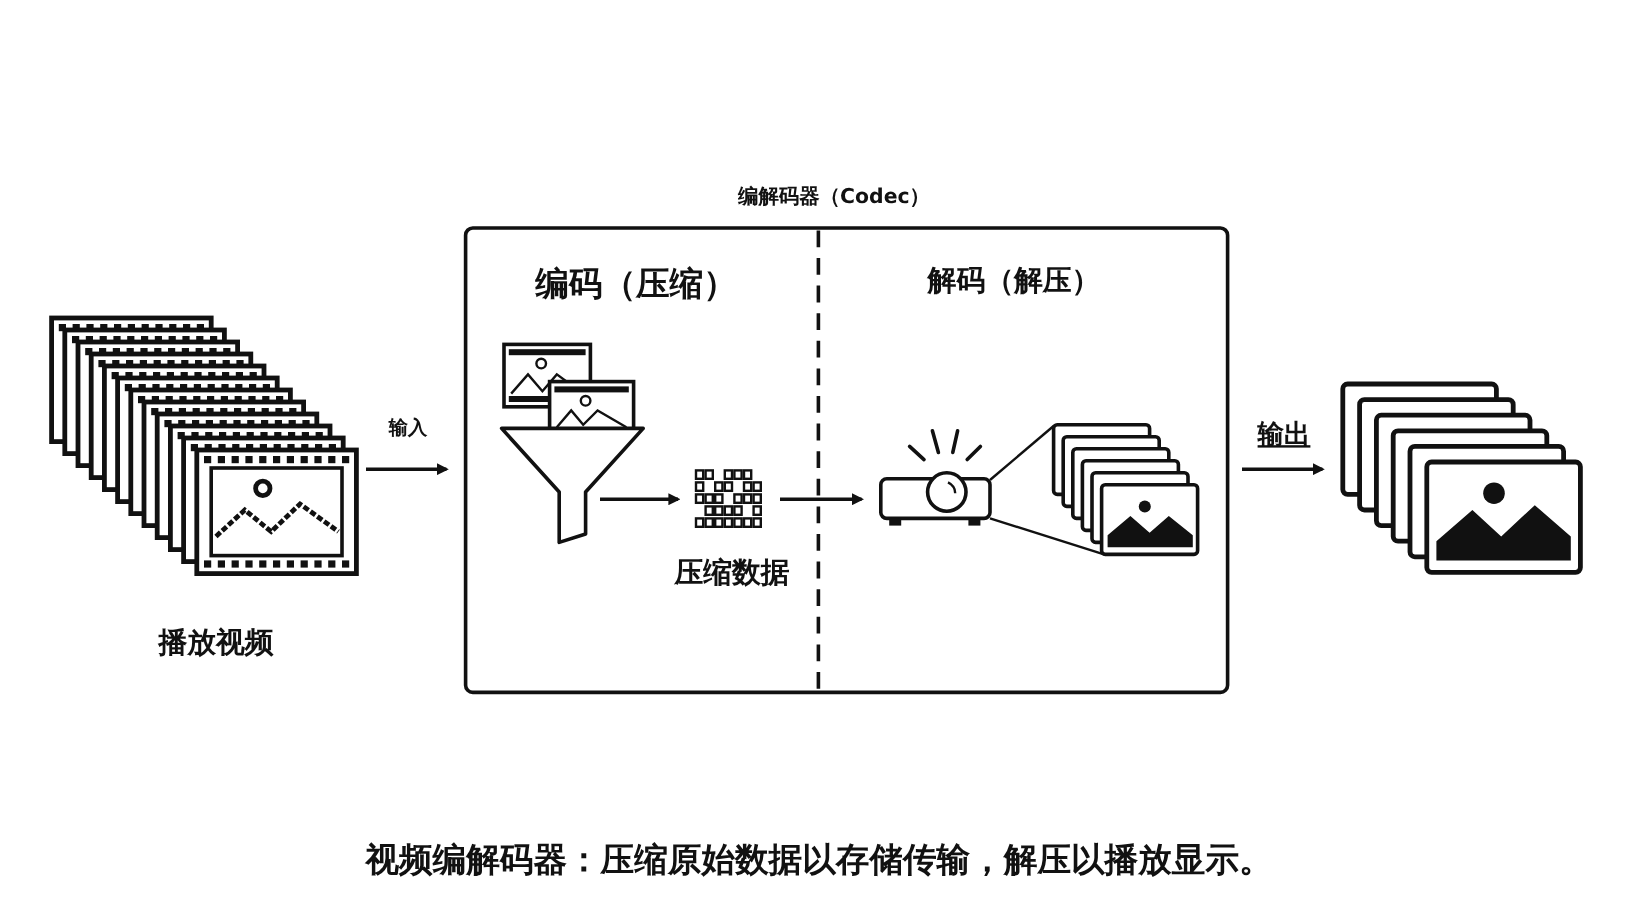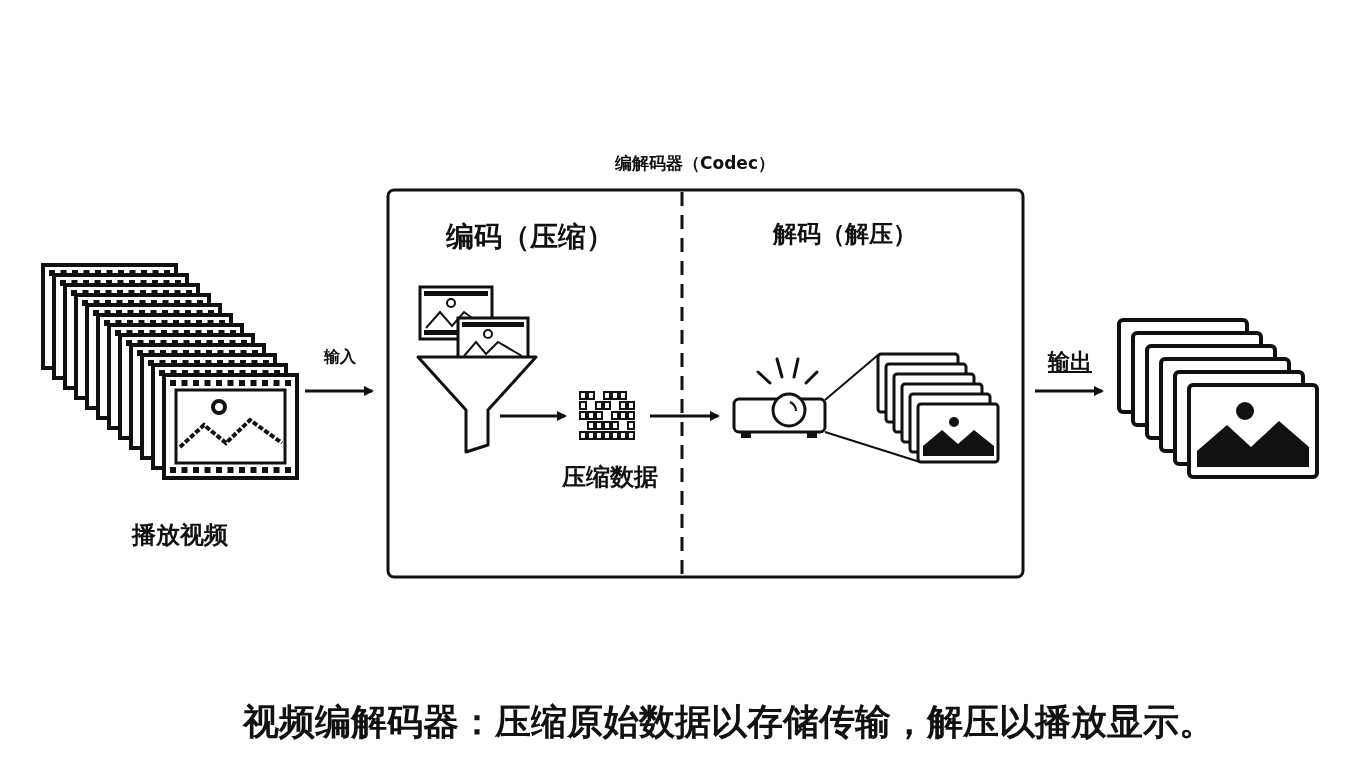--- a/index.html
+++ b/index.html
@@ -330,13 +330,13 @@
   <div>播放视频</div>
 </div>
 
 <div class="txt" style="left:520px; top:460px; width:180px; font-size:24px; line-height:34px;">
   <div>压缩数据</div>
 </div>
 
 <div class="txt" style="left:1140px; top:518px; width:180px; font-size:24px; line-height:34px;">
 </div>
 
-<div class="txt" style="left:150px; top:698px; width:1065px; font-size:36px;text-align:right;">视频编解码器：压缩原始数据以存储传输，解压以播放显示。</div>
+<div class="txt" style="left:150px; top:698px; width:1065px; font-size:28px;">视频编解码器：压缩原始数据以存储传输，解压以播放显示。</div>
 
 </body></html>

